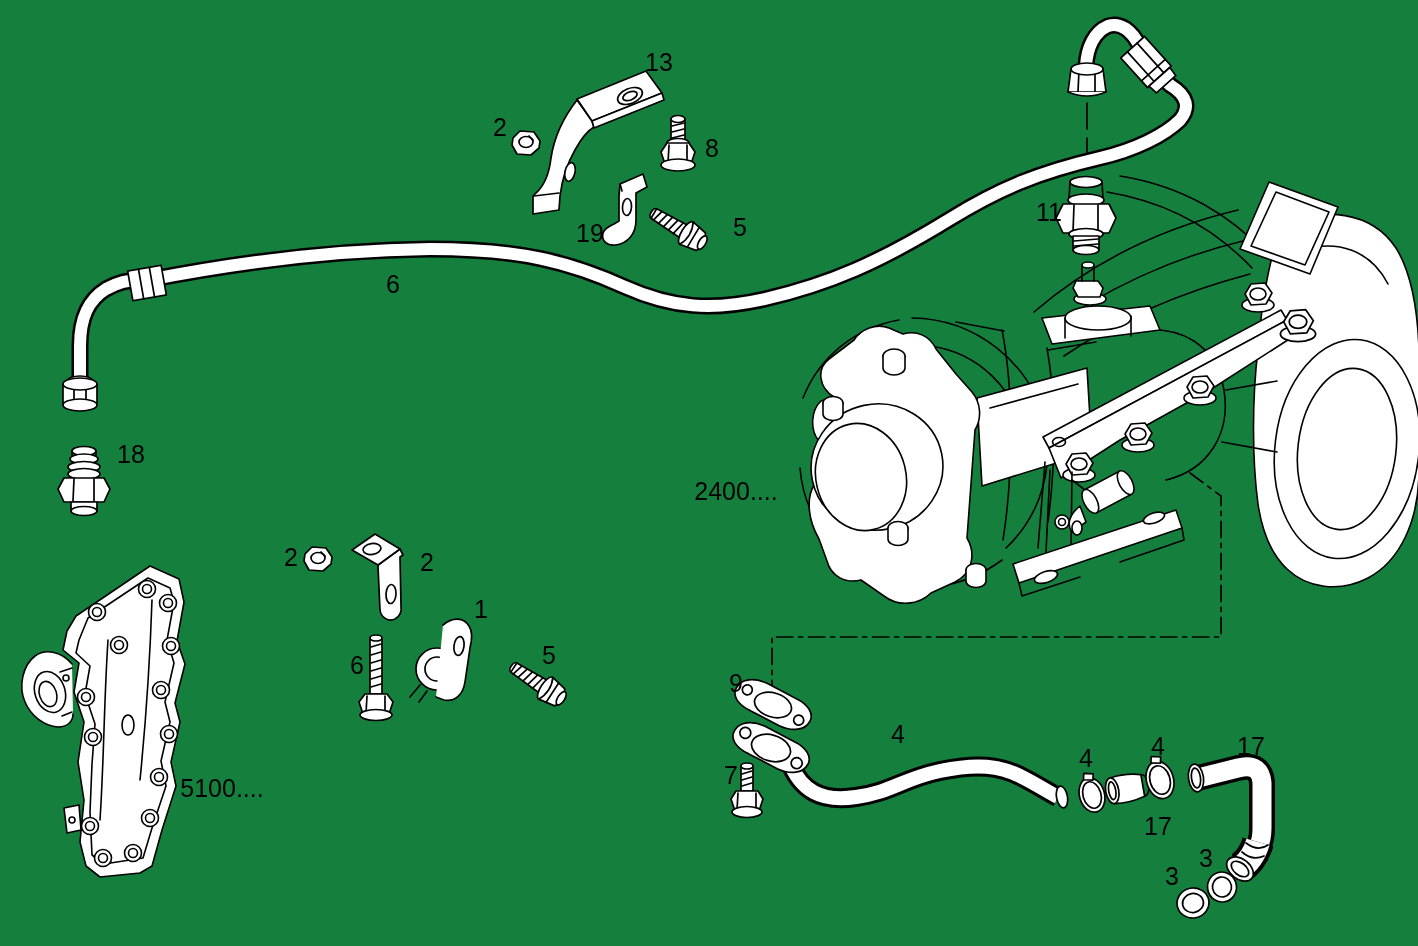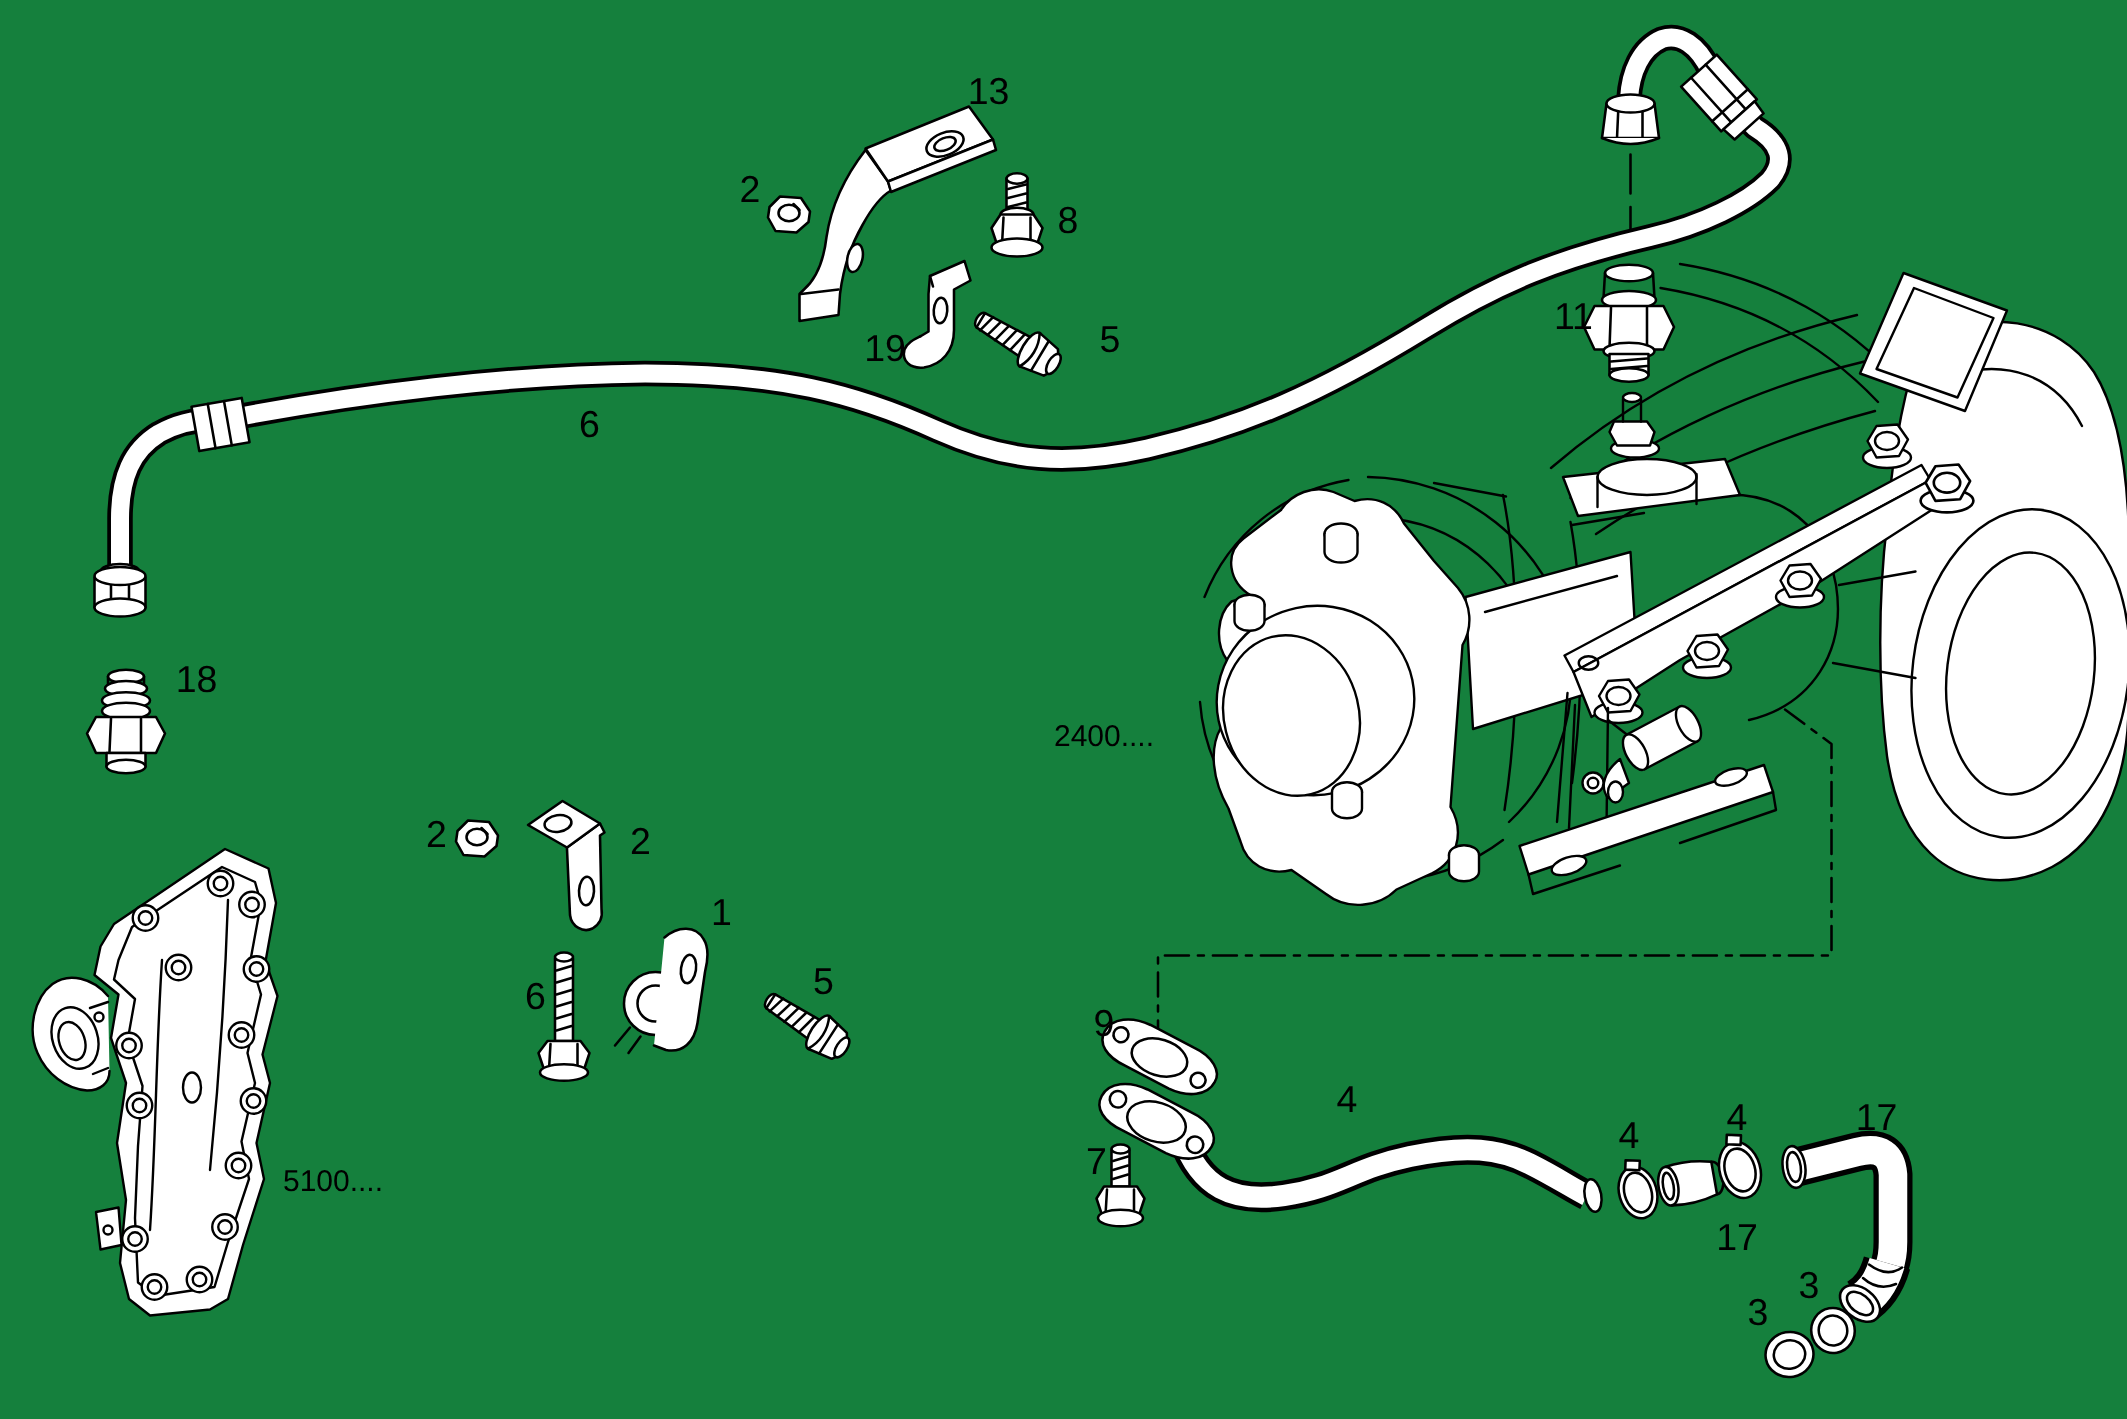--- a/index.html
+++ b/index.html
@@ -6,21 +6,21 @@
   .stage{
     position:relative;width:1418px;height:946px;background:#15803d;
     font-family:"Liberation Sans", sans-serif;overflow:hidden;
   }
   .stage svg{position:absolute;left:0;top:0;width:100%;height:100%;}
   .part-label{
     position:absolute;transform:translate(-50%,-50%);
     font-size:25px;color:#000;white-space:nowrap;line-height:1;
     letter-spacing:0px;user-select:none;
   }
-  .section-code{font-size:20px;}
+  .section-code{font-size:25px;}
 </style>
 </head>
 <body>
 
 <div class="stage">
 
 <svg viewBox="0 0 1418 946" fill="none" stroke="#000" stroke-width="1.7" stroke-linecap="round" stroke-linejoin="round">
 
   <defs>
     <g id="hexbolt">

